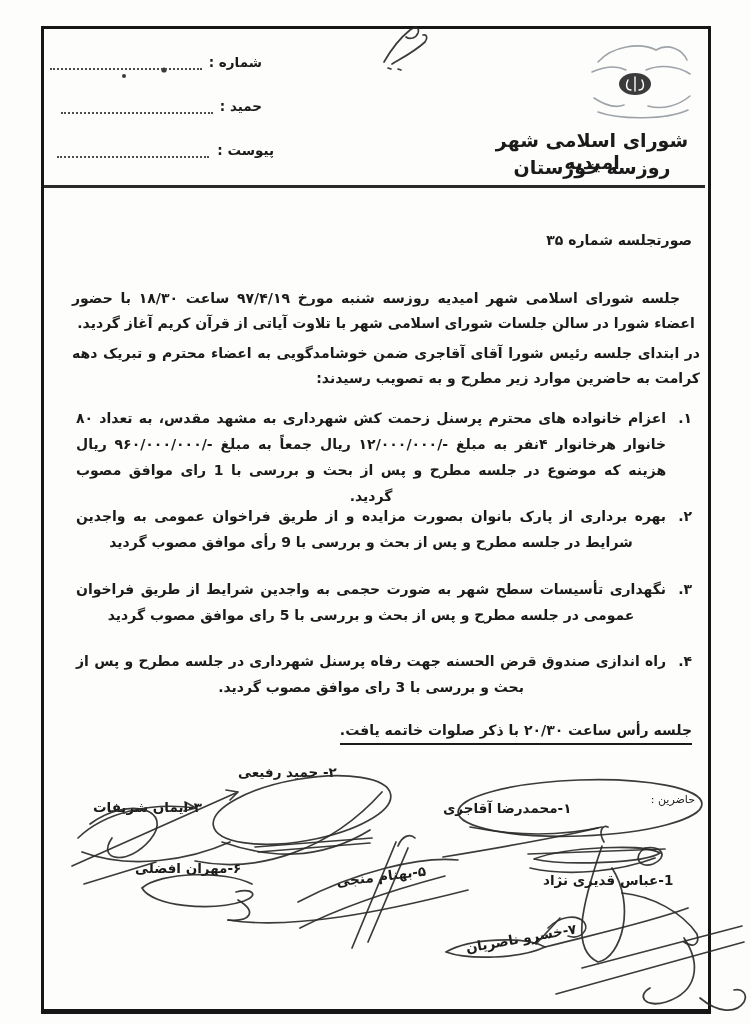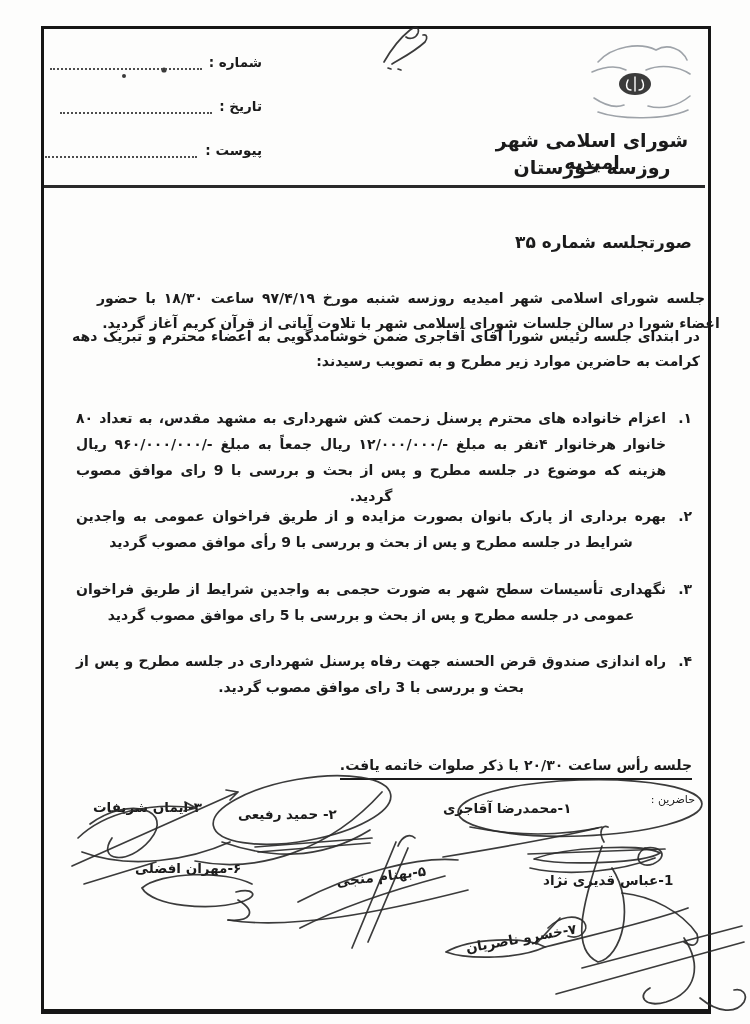--- a/index.html
+++ b/index.html
@@ -13,36 +13,36 @@
     border:3px solid #161616;border-bottom-width:5px;background:transparent;
   }
   
   .field-row{
     position:absolute;direction:rtl;display:flex;align-items:flex-end;gap:7px;
     font-weight:bold;font-size:13.5px;white-space:nowrap;justify-content:space-between;
   }
   .field-row .dots{width:152px;height:13px;border-bottom:2px dotted #4d4d4d;}
   .org{position:absolute;right:48px;width:220px;text-align:center;font-weight:bold;font-size:19px;direction:rtl;}
   .divider{position:absolute;left:44px;top:185px;width:661px;border-top:3px solid #2a2a2a;height:0;}
-  .doc-title{position:absolute;top:232px;right:58px;direction:rtl;font-weight:bold;font-size:17px;}
+  .doc-title{position:absolute;top:232px;right:58px;direction:rtl;font-weight:bold;font-size:14px;}
   .para{
     position:absolute;left:72px;width:628px;direction:rtl;text-align:justify;
     font-weight:bold;font-size:14px;line-height:25px;
   }
   .para.centered-last{text-align-last:center;}
-  .para.indent{text-indent:20px;margin-left:25px;}
+  .para.indent{text-indent:20px;}
   .item{
     position:absolute;right:58px;left:76px;direction:rtl;display:flex;gap:12px;
     font-weight:bold;font-size:14px;line-height:26px;
   }
   .item .num{flex:0 0 auto;}
   .item .txt{flex:1;text-align:justify;text-align-last:center;}
   .closing{
     position:absolute;top:722px;right:58px;direction:rtl;font-weight:bold;font-size:14px;
-    border-bottom:2px solid #1b1b1b;padding-bottom:5px;margin-top:35px;
+    border-bottom:2px solid #1b1b1b;padding-bottom:5px;
   }
   .attendees-label{position:absolute;top:793px;right:55px;direction:rtl;font-weight:normal;font-size:11px;}
   .sig-name{
     position:absolute;direction:rtl;font-weight:bold;font-size:13.5px;white-space:nowrap;
   }
   .svg-layer{position:absolute;left:0;top:0;pointer-events:none;}
   .scribble{fill:none;stroke:#2a2a2a;stroke-width:1.7;stroke-linecap:round;opacity:.92;}
   .stamp-faded{fill:none;stroke:#8d939a;stroke-width:1.6;stroke-linecap:round;opacity:.85;}
 </style>
 </head>
@@ -69,61 +69,61 @@
     <path d="M 628 80 C 625 86 627 90 631 90"></path>
     <path d="M 642 80 C 645 86 643 90 639 90"></path>
   </g>
 </svg>
 
 <div class="field-row" style="top:54px;right:488px;">
   <span>شماره :</span>
   <span class="dots"></span>
 </div>
 <div class="field-row" style="top:98px;right:488px;">
-  <span>تاریخ :</span>
+  <span>حمید :</span>
   <span class="dots"></span>
 </div>
-<div class="field-row" style="top:142px;right:488px;gap:8px;">
+<div class="field-row" style="top:142px;right:476px;gap:8px;">
   <span>پیوست :</span>
   <span class="dots"></span>
 </div>
 
 <div class="org" style="top:129px;">شورای اسلامی شهر امیدیه</div>
 <div class="org" style="top:156px;">روزسه خوزستان</div>
 
 <div class="divider"></div>
 
 <div class="doc-title">صورتجلسه شماره ۳۵</div>
 
 <div class="para indent centered-last" style="top:286px;">جلسه شورای اسلامی شهر امیدیه روزسه شنبه مورخ ۹۷/۴/۱۹ ساعت ۱۸/۳۰ با حضور اعضاء شورا در سالن جلسات شورای اسلامی شهر با تلاوت آیاتی از قرآن کریم آغاز گردید.</div>
-<div class="para" style="top:324px;">در ابتدای جلسه رئیس شورا آقای آقاجری ضمن خوشامدگویی به اعضاء محترم و تبریک دهه کرامت به حاضرین موارد زیر مطرح و به تصویب رسیدند:</div>
+<div class="para" style="top:341px;">در ابتدای جلسه رئیس شورا آقای آقاجری ضمن خوشامدگویی به اعضاء محترم و تبریک دهه کرامت به حاضرین موارد زیر مطرح و به تصویب رسیدند:</div>
 
 <div class="item" style="top:405px;">
   <span class="num">۱.</span>
-  <span class="txt">اعزام خانواده های محترم پرسنل زحمت کش شهرداری به مشهد مقدس، به تعداد ۸۰ خانوار هرخانوار ۴نفر به مبلغ -/۱۲/۰۰۰/۰۰۰ ریال جمعاً به مبلغ -/۹۶۰/۰۰۰/۰۰۰ ریال هزینه که موضوع در جلسه مطرح و پس از بحث و بررسی با 9 رای موافق مصوب گردید.</span>
+  <span class="txt">اعزام خانواده های محترم پرسنل زحمت کش شهرداری به مشهد مقدس، به تعداد ۸۰ خانوار هرخانوار ۴نفر به مبلغ -/۱۲/۰۰۰/۰۰۰ ریال جمعاً به مبلغ -/۹۶۰/۰۰۰/۰۰۰ ریال هزینه که موضوع در جلسه مطرح و پس از بحث و بررسی با 1 رای موافق مصوب گردید.</span>
 </div>
 <div class="item" style="top:503px;">
   <span class="num">۲.</span>
   <span class="txt">بهره برداری از پارک بانوان بصورت مزایده و از طریق فراخوان عمومی به واجدین شرایط در جلسه مطرح و پس از بحث و بررسی با 9 رأی موافق مصوب گردید</span>
 </div>
 <div class="item" style="top:576px;">
   <span class="num">۳.</span>
   <span class="txt">نگهداری تأسیسات سطح شهر به ضورت حجمی به واجدین شرایط از طریق فراخوان عمومی در جلسه مطرح و پس از بحث و بررسی با 5 رای موافق مصوب گردید</span>
 </div>
 <div class="item" style="top:648px;">
   <span class="num">۴.</span>
   <span class="txt">راه اندازی صندوق قرض الحسنه جهت رفاه پرسنل شهرداری در جلسه مطرح و پس از بحث و بررسی با 3 رای موافق مصوب گردید.</span>
 </div>
 
 <div class="closing">جلسه رأس ساعت ۲۰/۳۰ با ذکر صلوات خاتمه یافت.</div>
 
 <div class="attendees-label">حاضرین :</div>
 
 <div class="sig-name" style="left:443px;top:800px;">۱-محمدرضا آقاجری</div>
-<div class="sig-name" style="left:238px;top:806px;">۲- حمید رفیعی</div>
+<div class="sig-name" style="left:238px;top:764px;">۲- حمید رفیعی</div>
 <div class="sig-name" style="left:93px;top:799px;">۳-ایمان شریفات</div>
 <div class="sig-name" style="left:543px;top:872px;">1-عباس قدیری نژاد</div>
 <div class="sig-name" style="left:336px;top:868px;transform:rotate(-7deg);">۵-بهنام منجی</div>
 <div class="sig-name" style="left:135px;top:860px;">۶-مهران افضلی</div>
 <div class="sig-name" style="left:465px;top:930px;transform:rotate(-10deg);">۷-خسرو ناصریان</div>
 
 <svg class="svg-layer" width="750" height="1024" viewBox="0 0 750 1024">
 
   <g>
     <ellipse class="scribble" cx="580" cy="808" rx="122" ry="28" transform="rotate(-2 580 808)"></ellipse>

